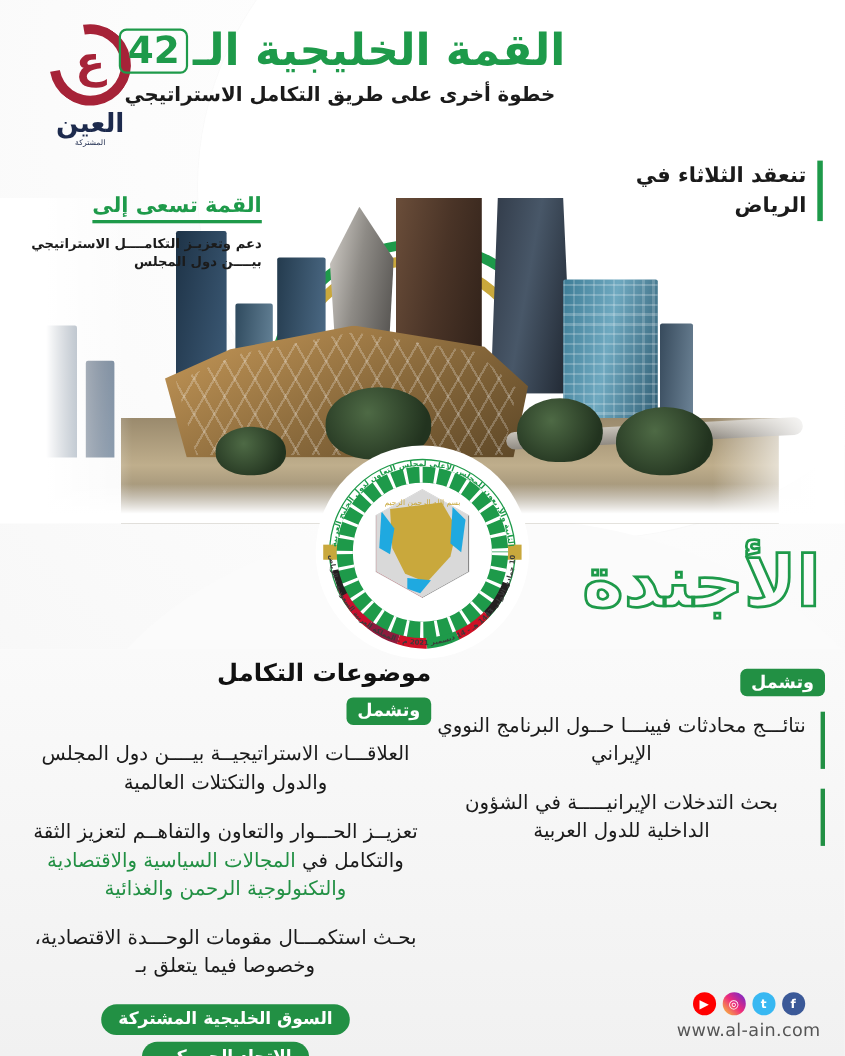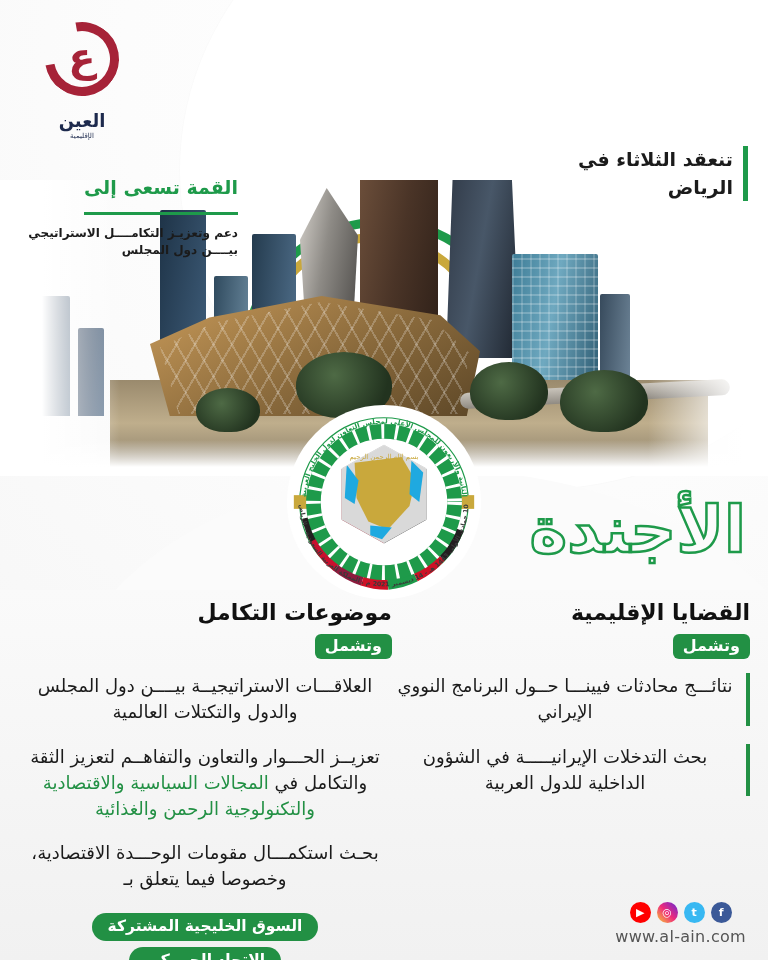--- a/index.html
+++ b/index.html
@@ -49,21 +49,21 @@
     border-left-color:transparent;
     transform:rotate(35deg);
   }
   .logo-ain {
     position:absolute; left:50%; top:50%;
     transform:translate(-50%,-54%);
     font-size:40px; font-weight:bold; color:#A62338;
     line-height:1;
   }
   .logo-word {
-    margin-top:16px; font-size:18px; font-weight:bold;
+    margin-top:4px; font-size:24px; font-weight:bold;
     color:#1D2A4D; letter-spacing:-1px; line-height:1;
   }
   .logo-sub {
     font-size:7px; color:#1D2A4D; letter-spacing:1px; margin-top:2px;
   }
   .title-wrap {
     position:absolute; left:0; right:150px; top:24px;
     text-align:center;
   }
   .title-main {
@@ -126,21 +126,21 @@
   
   .arcs { position:absolute; left:212px; top:148px; width:360px; height:300px; z-index:2; }
 
   
   .left-block {
     position:absolute; left:20px; top:176px; width:218px; z-index:7;
     text-align:right; direction:rtl;
   }
   .lb-head {
     font-size:19px; font-weight:bold; color:#1E9A4A;
-    display:inline-block; padding-bottom:14px;
+    display:inline-block; padding-bottom:2px;
     border-bottom:3px solid #1E9A4A;
   }
   .lb-body {
     margin-top:10px; font-size:12px; font-weight:600;
     color:#1b1b1b; line-height:1.42; letter-spacing:-.2px;
   }
   .right-block {
     position:absolute; right:20px; top:146px; width:190px; z-index:7;
     direction:rtl; text-align:right;
   }
@@ -228,23 +228,29 @@
   <div class="bgband"></div>
 
   <div class="header">
 
     <div class="logo">
       <div class="logo-mark">
         <div class="logo-ring"></div>
         <div class="logo-ain">ع</div>
       </div>
       <div class="logo-word">العين</div>
-      <div class="logo-sub">الإقليمية</div>
-    </div>
-
+      <div class="logo-sub">المشتركة</div>
+    </div>
+
+    <div class="title-wrap">
+      <div class="title-main">
+        <span>القمة الخليجية الـ</span><span class="num-box">42</span>
+      </div>
+      <div class="title-sub">خطوة أخرى على طريق التكامل الاستراتيجي</div>
+    </div>
   </div>
 
   <svg class="arcs" viewBox="0 0 360 300">
     <path d="M40 250 A130 130 0 1 1 300 170" fill="none" stroke="#1E9A4A" stroke-width="9" stroke-linecap="round"></path>
     <path d="M62 255 A108 108 0 1 1 262 150" fill="none" stroke="#C9A83C" stroke-width="9" stroke-linecap="round"></path>
     <path d="M78 268 A96 96 0 0 0 120 282" fill="none" stroke="#1E9A4A" stroke-width="9" stroke-linecap="round"></path>
   </svg>
 
   <div class="photo">
     <div class="sky"></div>
@@ -337,21 +343,20 @@
       <textPath href="#arcBot" startOffset="50%" text-anchor="middle">10 جمادى الأولى 1443 هـ - 14 ديسمبر 2021 م . المملكة العربية السعودية - الرياض</textPath>
     </text>
     <text x="100" y="56" font-size="7" fill="#C9A83C" text-anchor="middle">بسم الله الرحمن الرحيم</text>
   </svg>
 
   <div class="word word-agenda">الأجندة</div>
 
   <div class="cols">
 
     <div class="col col-right">
-      <div class="col-title">القضايا الإقليمية</div>
       <div class="col-badge">وتشمل</div>
       <div class="items">
         <div class="item">نتائـــج محادثات فيينـــا حــول البرنامج النووي الإيراني</div>
         <div class="item">بحث التدخلات الإيرانيـــــة في الشؤون الداخلية للدول العربية</div>
       </div>
     </div>
 
     <div class="col col-left">
       <div class="col-title">موضوعات التكامل</div>
       <div class="col-badge">وتشمل</div>

